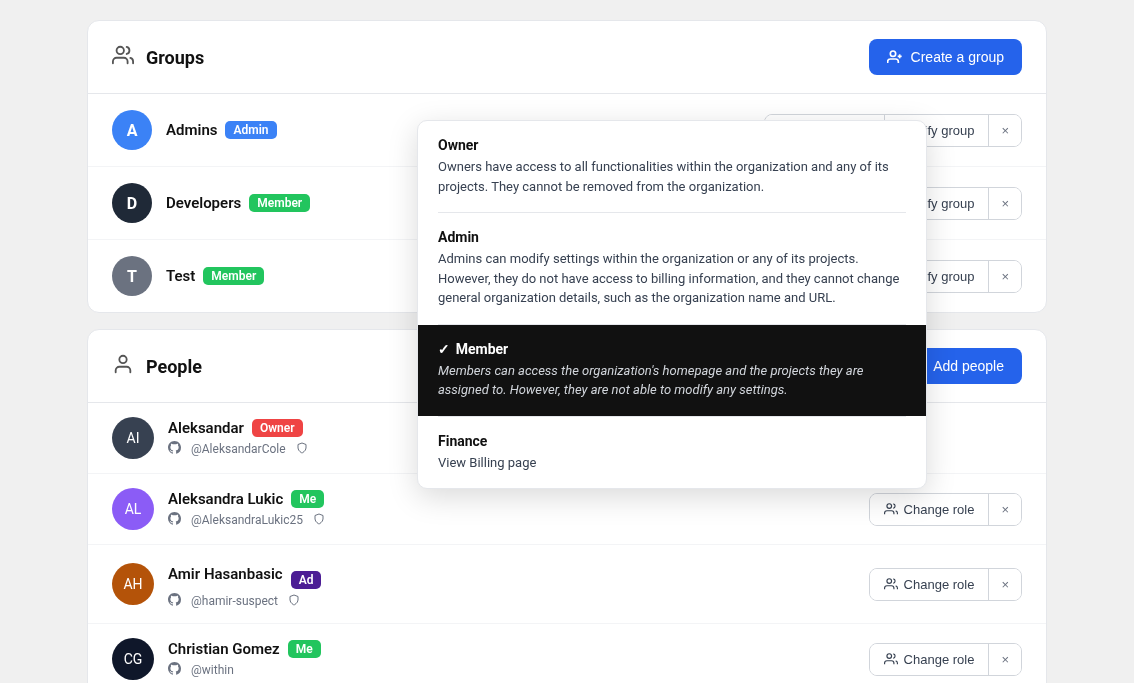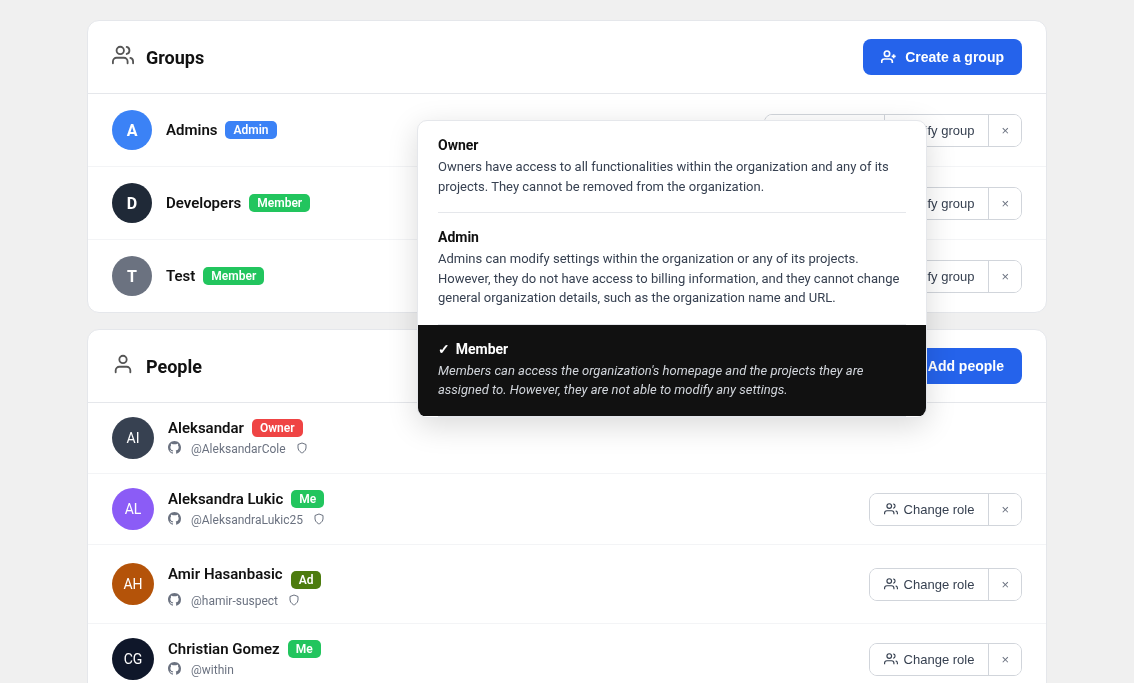--- a/index.html
+++ b/index.html
@@ -40,21 +40,21 @@
       font-weight: 700;
       color: #111;
     }
     .btn-primary {
       background: #2563eb;
       color: #fff;
       border: none;
       border-radius: 8px;
       padding: 10px 18px;
       font-size: 14px;
-      font-weight: 700;
+      font-weight: 400;
       cursor: pointer;
       display: flex;
       align-items: center;
       gap: 8px;
     }
     .group-row {
       display: flex;
       align-items: center;
       padding: 16px 24px;
       border-bottom: 1px solid #f3f4f6;
@@ -84,21 +84,21 @@
     }
     .badge {
       border-radius: 5px;
       padding: 2px 8px;
       font-size: 12px;
       font-weight: 600;
     }
     .badge-admin { background: #3b82f6; color: #fff; }
     .badge-member { background: #22c55e; color: #fff; }
     .badge-owner { background: #ef4444; color: #fff; }
-    .badge-amir { background: #4d7c0f; color: #fff; margin-top: 12px; }
+    .badge-amir { background: #4c1d95; color: #fff; margin-top: 12px; }
     .row-actions {
       display: flex;
       gap: 0;
       border: 1px solid #d1d5db;
       border-radius: 8px;
       overflow: hidden;
     }
     .action-btn {
       background: #fff;
       border: none;
@@ -447,15 +447,19 @@
       <div class="dropdown-item-desc">Admins can modify settings within the organization or any of its projects. However, they do not have access to billing information, and they cannot change general organization details, such as the organization name and URL.</div>
     </div>
       <div class="divider"></div>
       <div class="dropdown-item member-item">
       <div class="dropdown-item-title member-title-row">
         <span class="check-icon">✓ </span>Member
       </div>
       <div class="dropdown-item-desc">Members can access the organization's homepage and the projects they are assigned to. However, they are not able to modify any settings.</div>
     </div>
       <div class="divider"></div>
+      <div class="dropdown-item">
+      <div class="dropdown-item-title">Finance</div>
+      <div class="dropdown-item-desc">View Billing page</div>
+    </div>
     </div>
 
 </div>
 
 </body></html>

